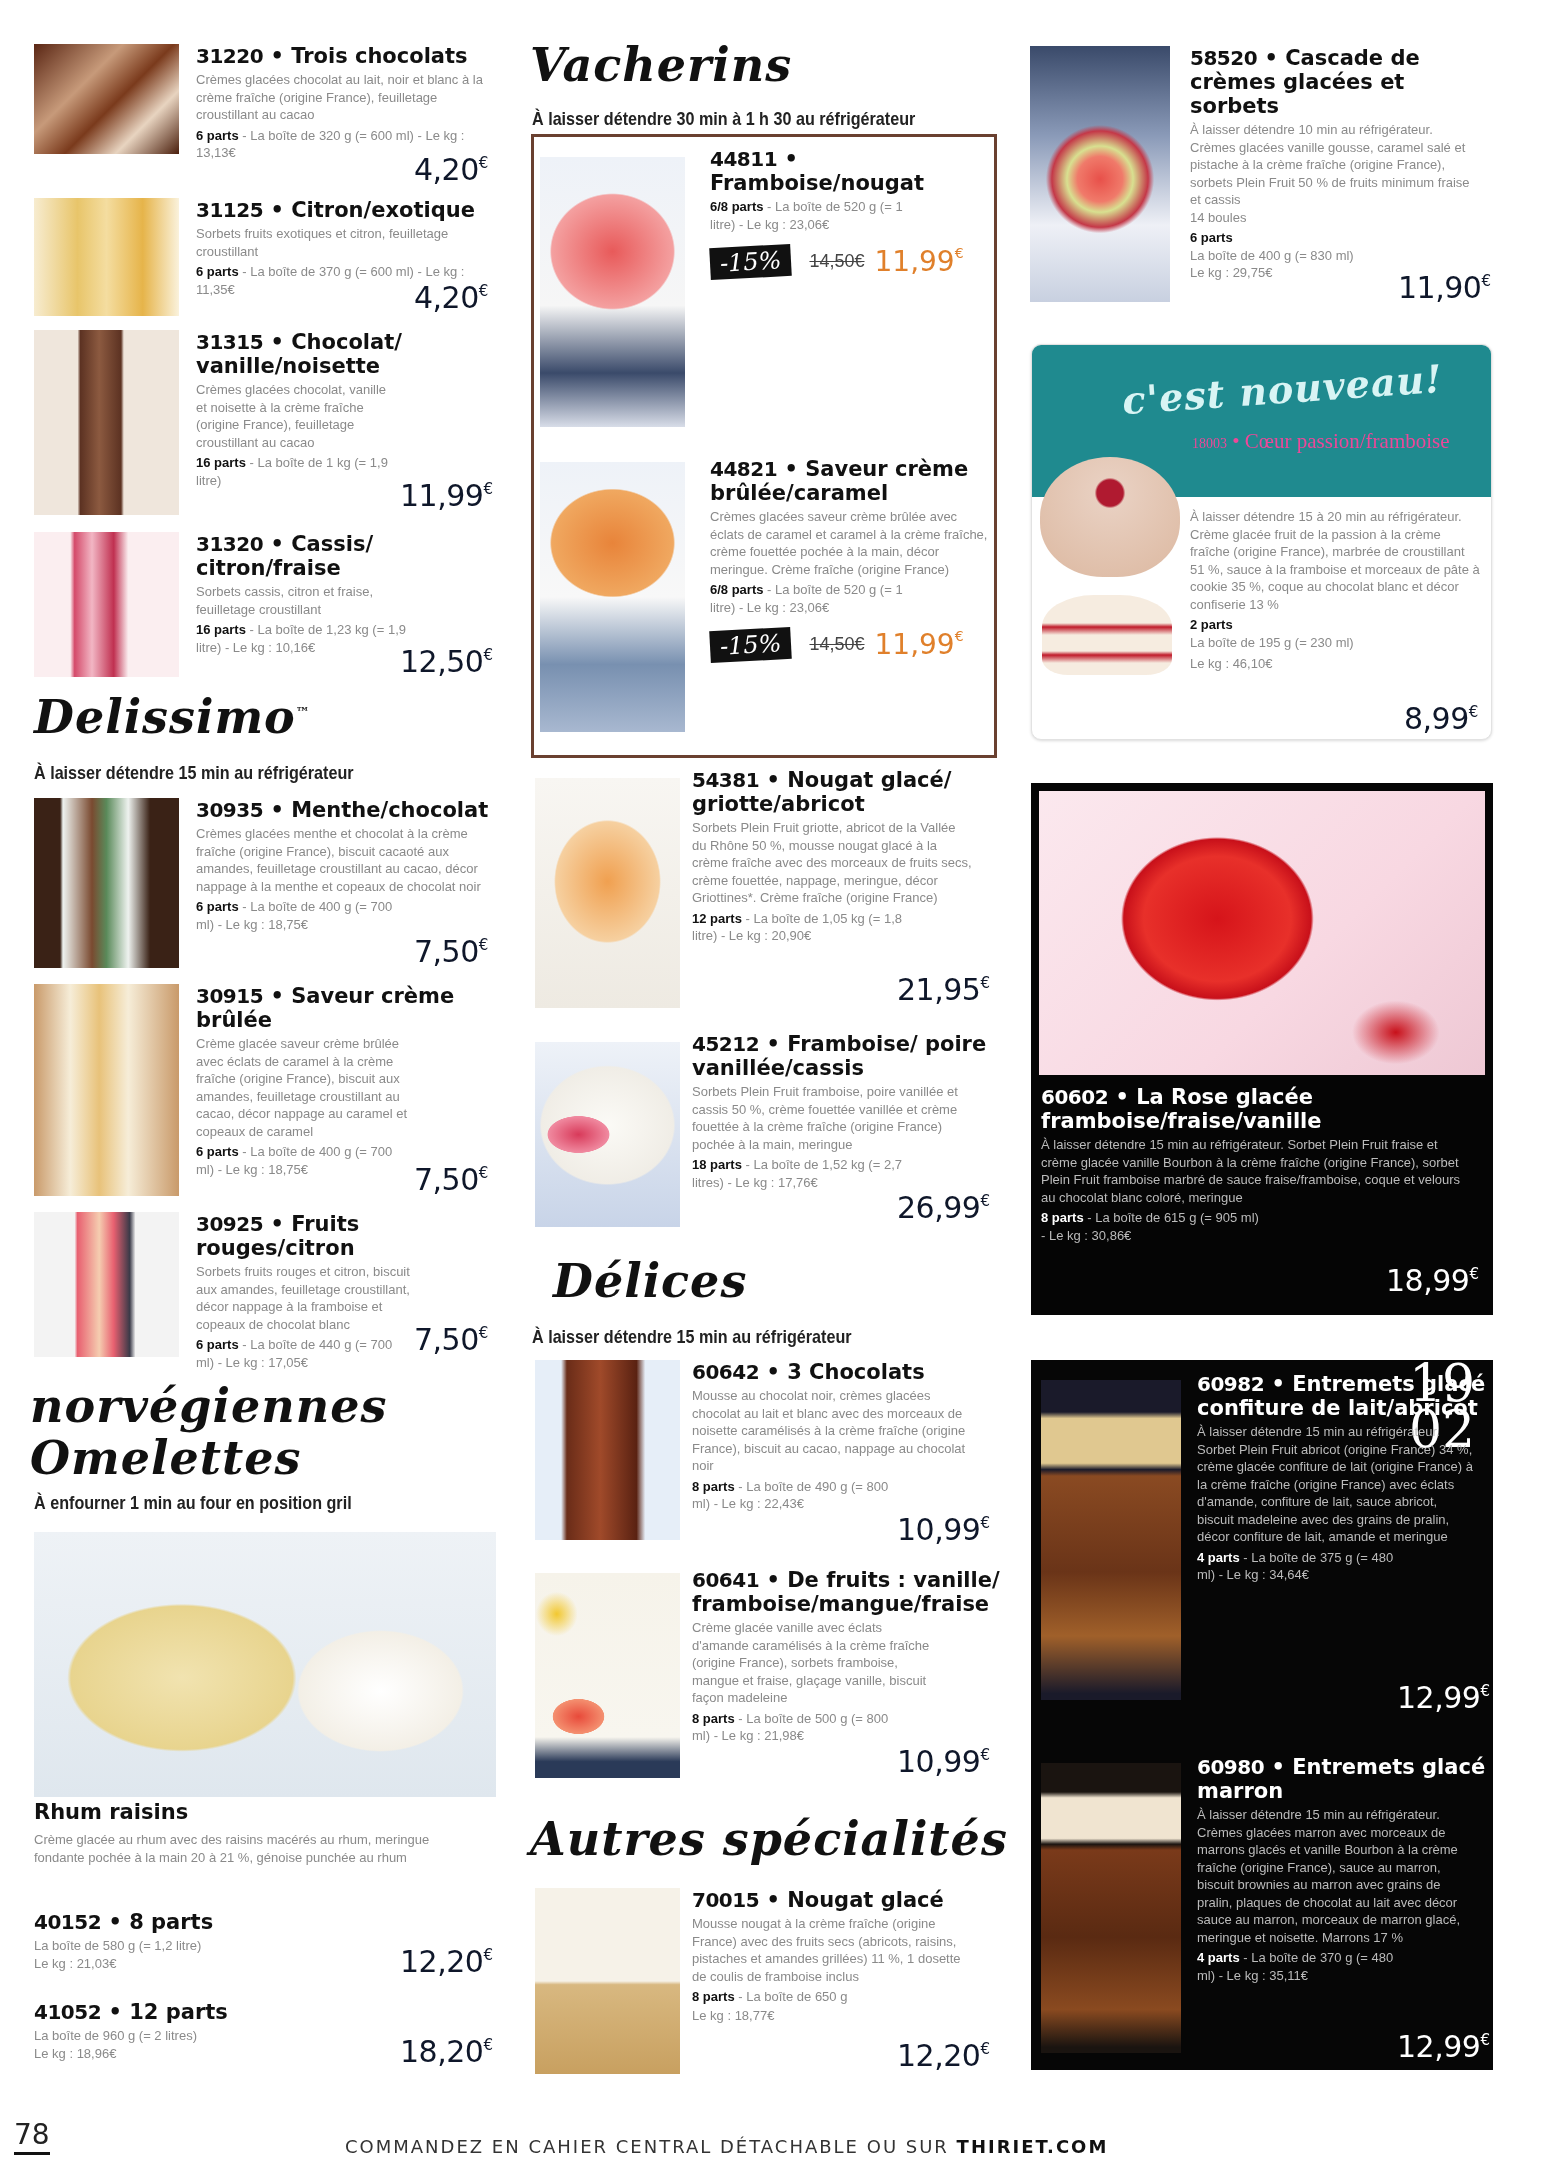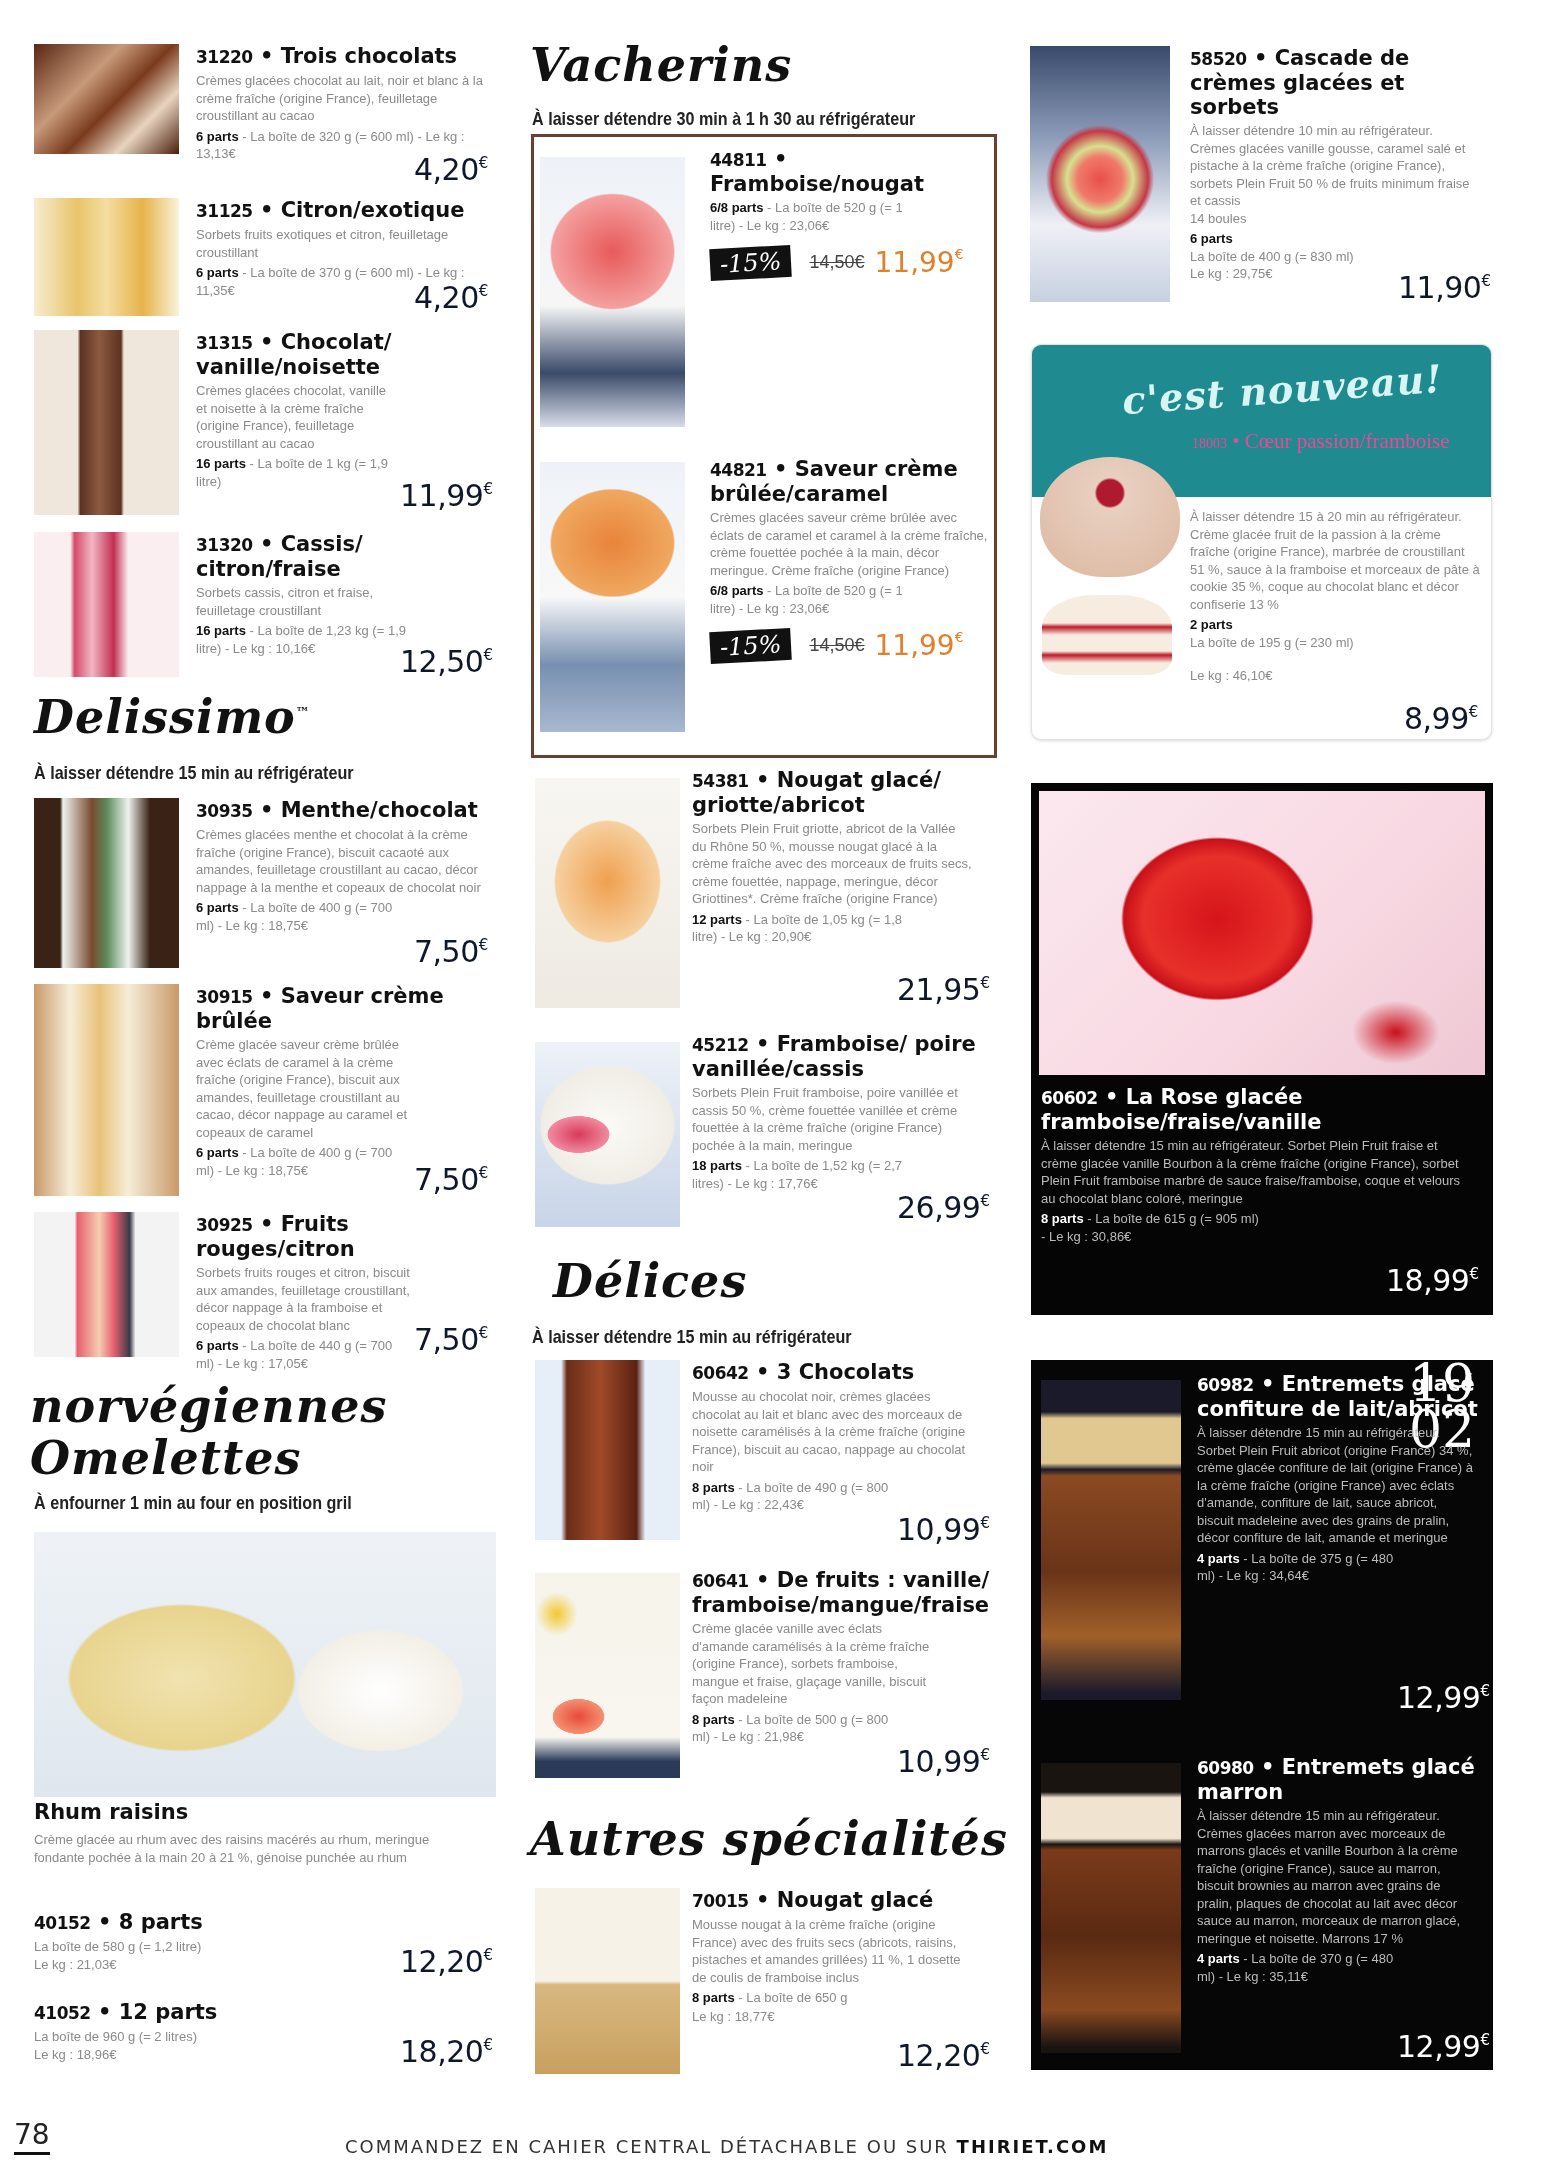--- a/index.html
+++ b/index.html
@@ -4,21 +4,21 @@
 <style>
 *{box-sizing:border-box;margin:0;padding:0}
 body{width:1550px;height:2176px;background:#fff;font-family:"Liberation Sans",sans-serif;color:#1a1a1a;position:relative;overflow:hidden}
 .abs{position:absolute}
 .script{font-family:"DejaVu Serif",serif;font-style:italic;font-weight:bold;color:#111;letter-spacing:1px}
 .sub{font-family:"Liberation Sans",sans-serif;font-size:19px;font-weight:bold;color:#222;transform:scaleX(.85);transform-origin:left}
 .prod{position:absolute}
 .prod .img{position:absolute;left:0;top:0}
 .prod .txt{position:absolute}
 .title{font-family:"DejaVu Sans",sans-serif;font-weight:bold;font-size:21px;line-height:24px;color:#111}
-.title .code{font-size:17px;font-weight:bold;letter-spacing:-.5px}
+.title .code{font-size:20px;font-weight:bold;letter-spacing:-.5px}
 .desc{font-size:13px;line-height:17.5px;color:#8a8a8a;margin-top:3px}
 .meta{font-size:13px;line-height:17.5px;color:#8a8a8a;margin-top:3px}
 .meta b{color:#111}
 .price{position:absolute;font-family:"DejaVu Sans",sans-serif;font-size:30px;color:#0f172a;letter-spacing:-.5px}
 .price sup{font-size:15px;vertical-align:top;position:relative;top:2px}
 .dark .title,.dark .price{color:#fff}
 .dark .desc,.dark .meta{color:#bbb}
 .dark .meta b{color:#fff}
 .badge{display:inline-block;background:#111;color:#fff;font-family:"DejaVu Serif",serif;font-style:italic;font-size:24px;padding:2px 10px;transform:rotate(-3deg)}
 .oldp{font-size:18px;color:#444;text-decoration:line-through;margin-left:18px}
@@ -224,21 +224,21 @@
 <div class="abs" style="left:1031px;top:344px;width:461px;height:396px;border-radius:10px;border:1px solid #e2e2e2;box-shadow:0 1px 3px rgba(0,0,0,.15);overflow:hidden;background:#fff">
   <div style="position:absolute;left:0;top:0;width:100%;height:152px;background:#1f8a8f"></div>
   <div class="script" style="position:absolute;left:90px;top:22px;color:#d8f4f4;font-size:38px;transform:rotate(-4deg)">c'est nouveau!</div>
   <div style="position:absolute;left:160px;top:84px;width:290px;font-family:Liberation Serif, serif;font-size:21px;line-height:24px;color:#ec4899"><span style="font-size:14px">18003</span> • <span>Cœur passion/framboise</span></div>
   <div style="position:absolute;left:8px;top:112px;width:140px;height:120px;border-radius:50% 50% 45% 45%;background:radial-gradient(circle at 50% 30%,#b01a30 0%,#b01a30 12%,#e8cfc0 14%,#dcb8a0 100%)"></div>
   <div style="position:absolute;left:10px;top:250px;width:130px;height:80px;border-radius:40% 40% 20% 20%;background:linear-gradient(180deg,#f6ece0 0%,#f6ece0 35%,#c01a2a 40%,#f6ece0 50%,#f6ece0 70%,#c01a2a 75%,#f6ece0 85%)"></div>
   <div style="position:absolute;left:158px;top:160px;width:290px">
     <div class="desc">À laisser détendre 15 à 20 min au réfrigérateur. Crème glacée fruit de la passion à la crème fraîche (origine France), marbrée de croustillant 51 %, sauce à la framboise et morceaux de pâte à cookie 35 %, coque au chocolat blanc et décor confiserie 13 %</div>
     <div class="meta"><b>2 parts</b></div>
     <div class="meta" style="margin-top:0">La boîte de 195 g (= 230 ml)</div>
-    <div class="meta" style="margin-top:16px">Le kg : 46,10€</div>
+    <div class="meta" style="margin-top:4px">Le kg : 46,10€</div>
   </div>
   <div class="price" style="left:372px;top:356px"><span>8,99</span><sup>€</sup></div>
 </div>
 
 <div class="abs dark" style="left:1031px;top:783px;width:462px;height:532px;background:#050505">
   <div style="position:absolute;left:8px;top:8px;width:446px;height:284px;background:radial-gradient(ellipse 30% 40% at 40% 45%,#d6141a 0%,#e8302a 55%,#c8101a 70%,transparent 72%),radial-gradient(ellipse 14% 16% at 80% 85%,#c8101a 0%,transparent 70%),linear-gradient(135deg,#fbe8ee 0%,#f8d8e2 60%,#eec8d4 100%)"></div>
   <div style="position:absolute;left:10px;top:302px;width:440px">
     <div class="title"><span class="code">60602</span> • <span>La Rose glacée framboise/fraise/vanille</span></div>
     <div class="desc" style="width:420px">À laisser détendre 15 min au réfrigérateur. Sorbet Plein Fruit fraise et crème glacée vanille Bourbon à la crème fraîche (origine France), sorbet Plein Fruit framboise marbré de sauce fraise/framboise, coque et velours au chocolat blanc coloré, meringue</div>
     <div class="meta" style="width:220px"><b>8 parts</b> <span>- La boîte de 615 g (= 905 ml) - Le kg : 30,86€</span></div>

